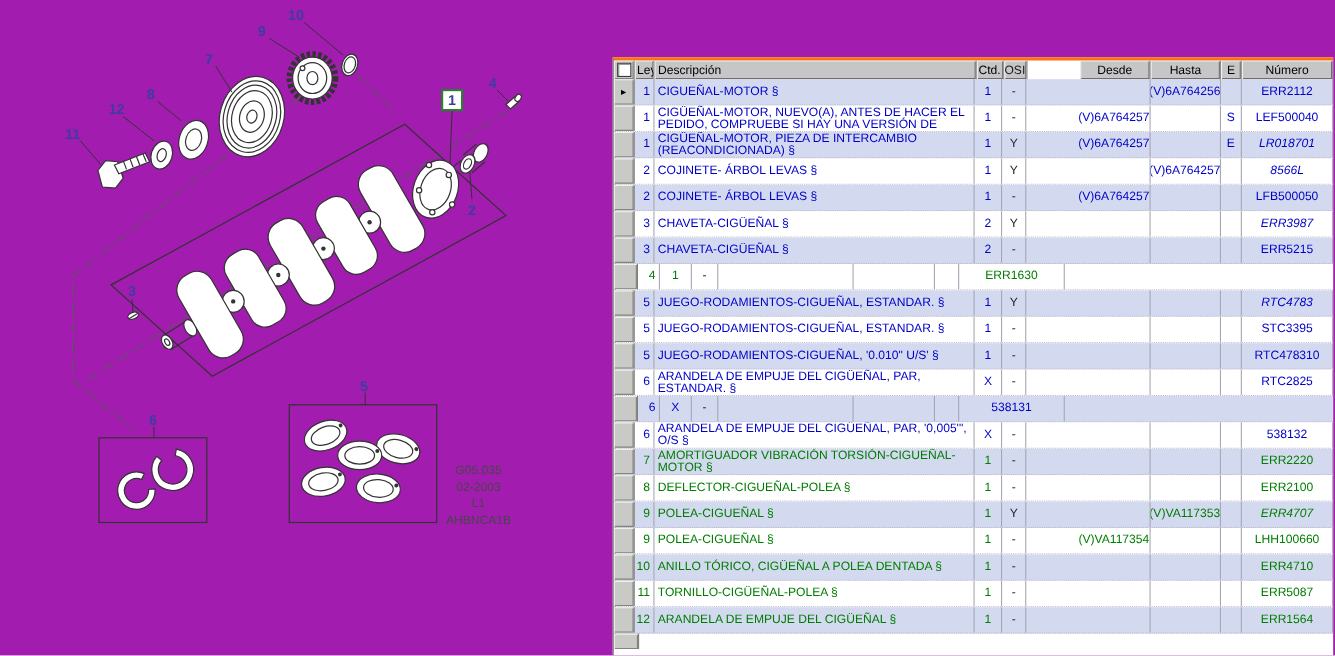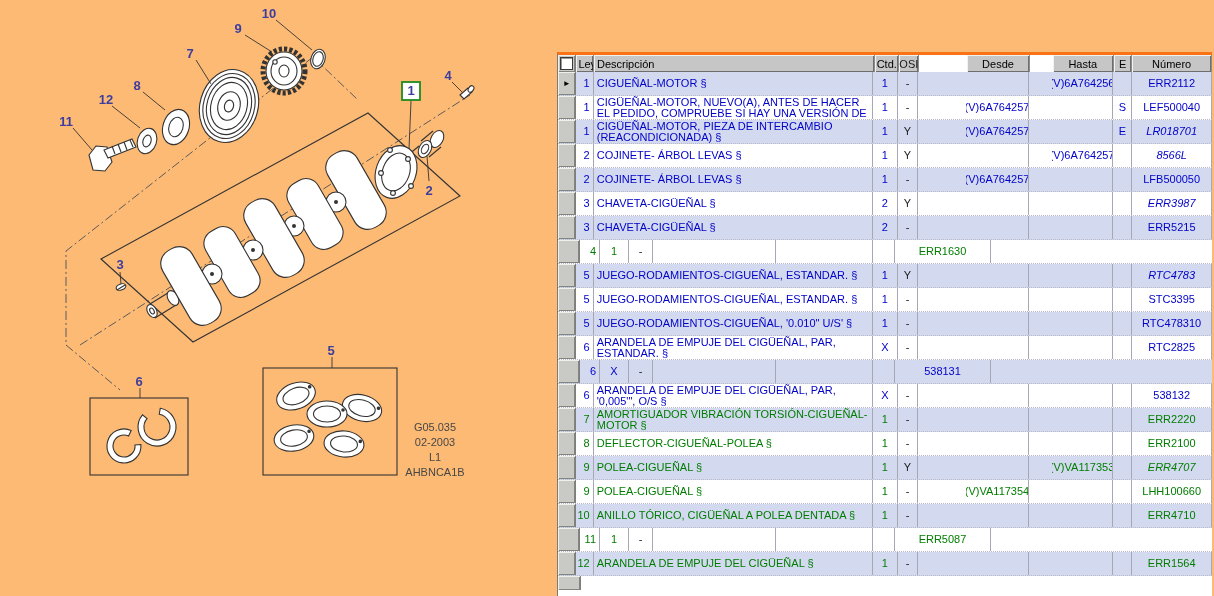--- a/index.html
+++ b/index.html
@@ -1,16 +1,16 @@
 <!DOCTYPE html>
 <html><head>
 <meta charset="utf-8">
 <style>
   html,body{margin:0;padding:0;background:#fff;}
-  #app{position:relative;width:1214px;height:596px;background:#fdba74;overflow:hidden;
+  #app{position:relative;width:1214px;height:596px;background:#a21caf;overflow:hidden;
        font-family:"Liberation Sans",sans-serif;}
   
   #diagram{position:absolute;left:0;top:0;width:556px;height:596px;}
   
   #grid{position:absolute;left:557px;top:52px;width:654px;height:544px;
         border-left:1px solid #7a7a7a;border-top:3px solid #f97316;
         background:#fff;overflow:hidden;font-size:11px;font-weight:normal;}
   .hrow{display:flex;height:17px;}
   .h{background:#c6c6c6;color:#000;display:flex;align-items:center;justify-content:center;
      box-sizing:border-box;border-right:1px solid #8d8d8d;
@@ -21,21 +21,21 @@
   .c{display:flex;align-items:center;overflow:hidden;box-sizing:border-box;
      border-right:1px solid #a7a7b5;padding:0 2px;line-height:11px;}
   .col-gutter{width:22px;background:#c9c9c5;border-right:1px solid #7f7f7f;
      box-shadow:inset 1px 1px 0 #efefec, inset -1px -1px 0 #84847e;
      justify-content:center;color:#000;font-size:8px;padding:0;}
   .col-ley{width:20px;justify-content:flex-end;padding-right:3px;}
   .col-desc{width:339px;justify-content:flex-start;padding-left:3px;}
   .col-ctd{width:29px;justify-content:center;}
   .col-osi{width:24px;justify-content:center;color:#1a1a1a;}
   .col-desde{width:75px;justify-content:center;margin-left:48px;}
-  .col-hasta{width:74px;justify-content:center;margin-left:23px;}
+  .col-hasta{width:74px;justify-content:center;}
   .col-e{width:22px;justify-content:center;}
   .col-num{width:96px;justify-content:center;}
   .c-blue{color:#0000c8;}
   .c-green{color:#007d00;}
   .italic{font-style:italic;}
   #hdr-checkbox{width:11px;height:11px;background:#fff;border:1px solid #3a3a3a;
      box-shadow:inset 1px 1px 0 #9a9a9a;}
   #gutter-tail{width:22px;height:14px;background:#c9c9c5;border-right:1px solid #7f7f7f;
      box-shadow:inset 1px 1px 0 #efefec, inset -1px -1px 0 #84847e;}
   
@@ -476,20 +476,21 @@
       <div class="c col-ctd c-green">1</div>
       <div class="c col-osi">-</div>
       <div class="c col-desde c-green"></div>
       <div class="c col-hasta c-green"></div>
       <div class="c col-e c-green"></div>
       <div class="c col-num c-green">ERR4710</div>
     </div>
         <div class="row">
       <div class="c col-gutter"></div>
       <div class="c col-ley c-green">11</div>
+      <div class="c col-desc c-green">TORNILLO-CIGÜEÑAL-POLEA §</div>
       <div class="c col-ctd c-green">1</div>
       <div class="c col-osi">-</div>
       <div class="c col-desde c-green"></div>
       <div class="c col-hasta c-green"></div>
       <div class="c col-e c-green"></div>
       <div class="c col-num c-green">ERR5087</div>
     </div>
         <div class="row alt">
       <div class="c col-gutter"></div>
       <div class="c col-ley c-green">12</div>

